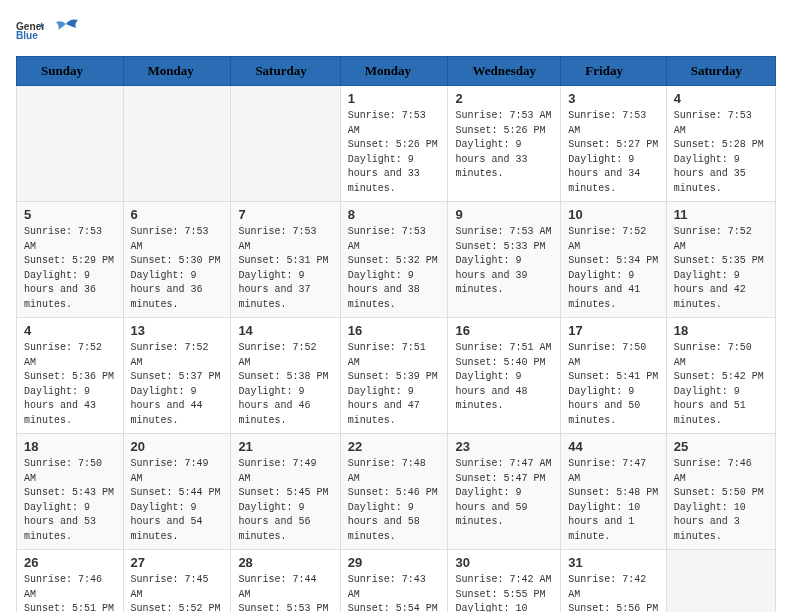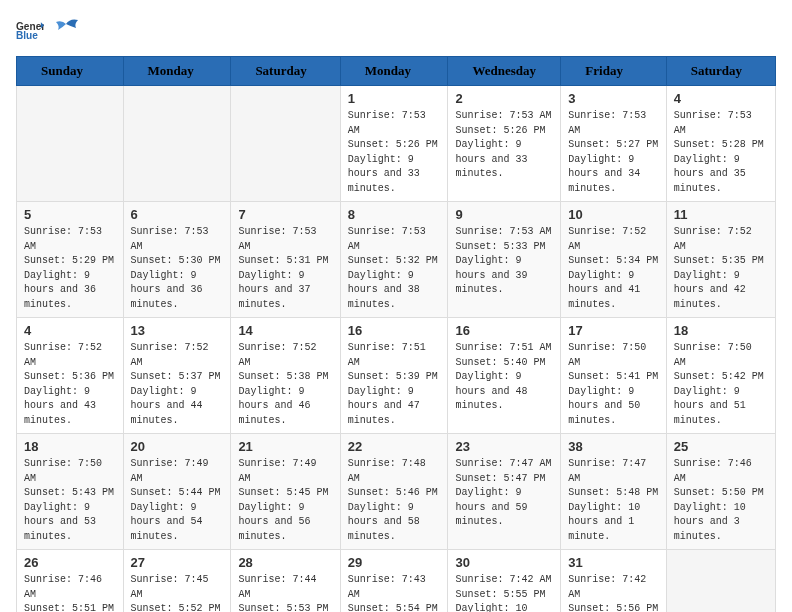--- a/index.html
+++ b/index.html
@@ -228,21 +228,21 @@
         </td>
         <td>
           <span class="day-num">22</span>
           <div class="day-info">Sunrise: 7:48 AM<br>Sunset: 5:46 PM<br>Daylight: 9 hours and 58 minutes.</div>
         </td>
         <td>
           <span class="day-num">23</span>
           <div class="day-info">Sunrise: 7:47 AM<br>Sunset: 5:47 PM<br>Daylight: 9 hours and 59 minutes.</div>
         </td>
         <td>
-          <span class="day-num">38</span>
+          <span class="day-num">44</span>
           <div class="day-info">Sunrise: 7:47 AM<br>Sunset: 5:48 PM<br>Daylight: 10 hours and 1 minute.</div>
         </td>
         <td>
           <span class="day-num">25</span>
           <div class="day-info">Sunrise: 7:46 AM<br>Sunset: 5:50 PM<br>Daylight: 10 hours and 3 minutes.</div>
         </td>
       </tr>
       <tr>
         <td>
           <span class="day-num">26</span>

